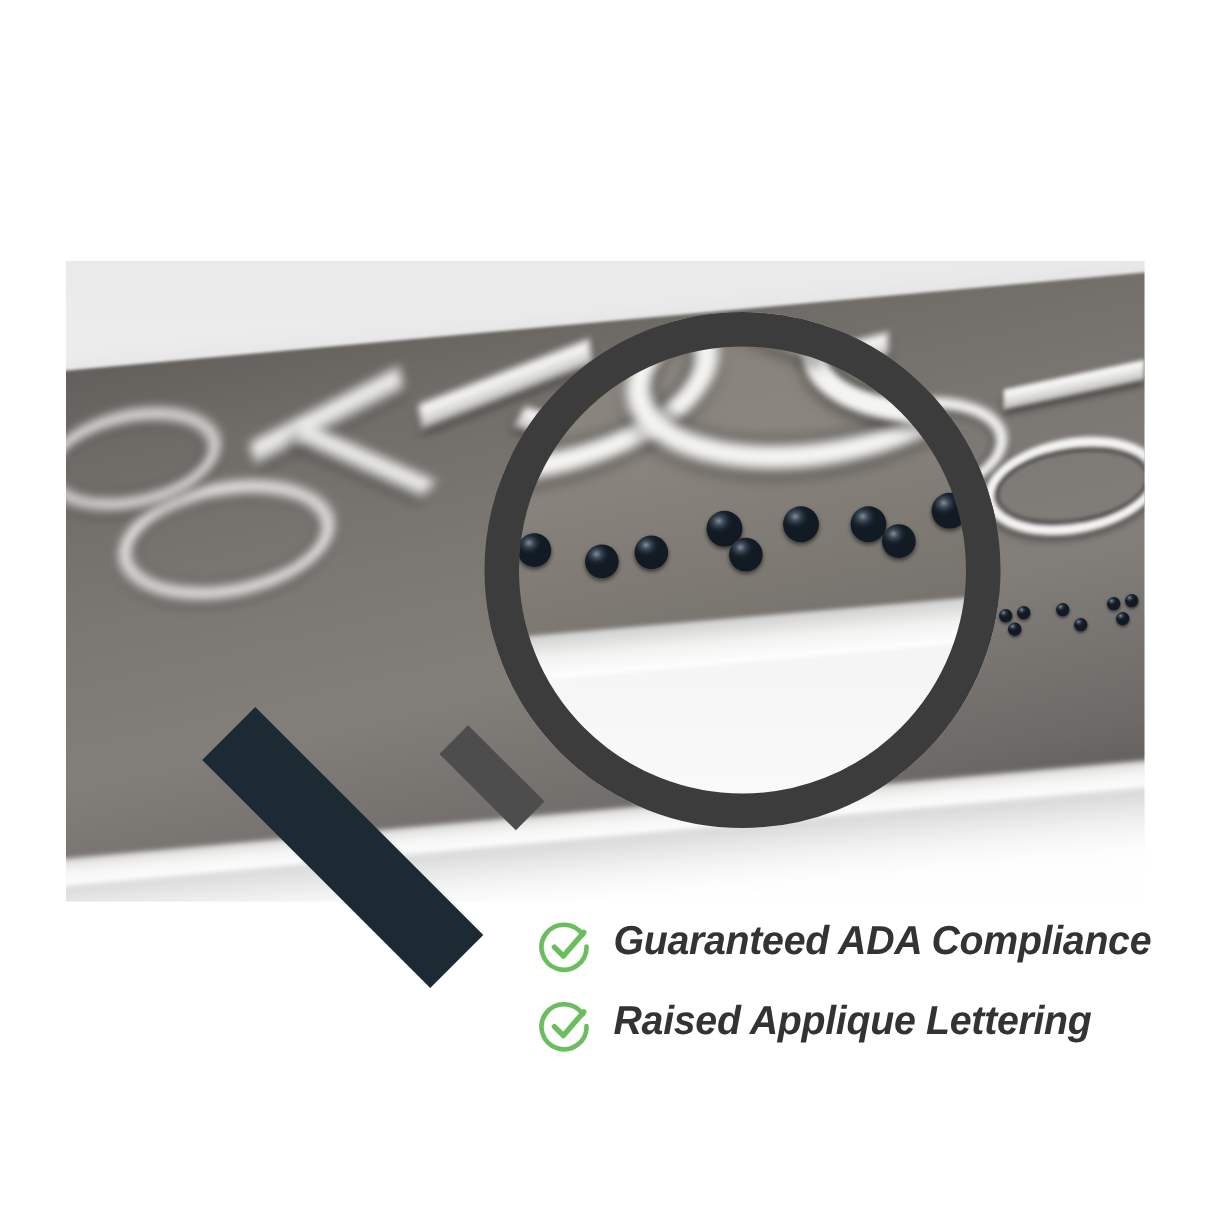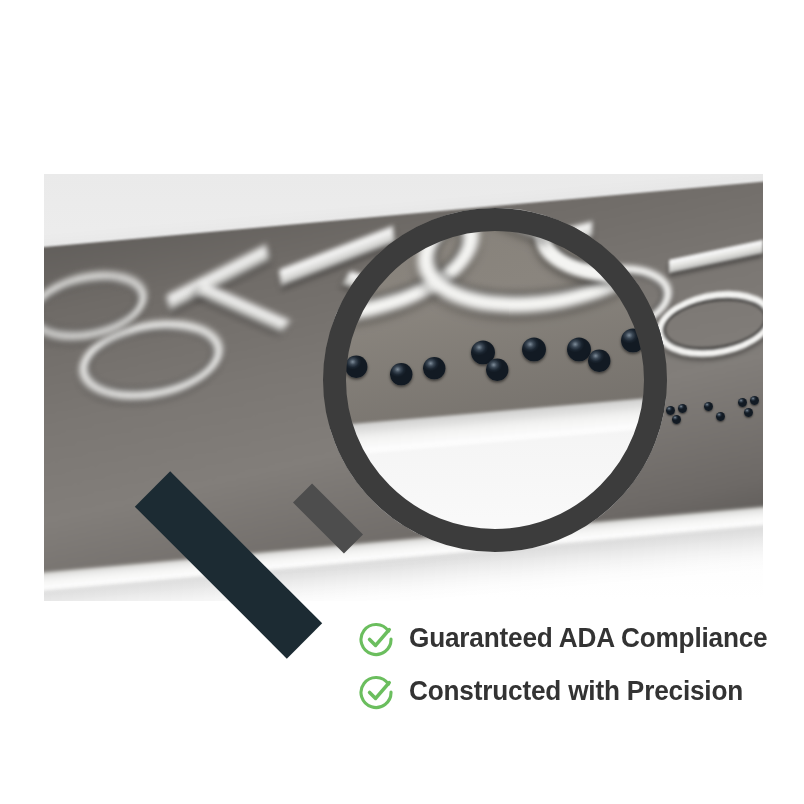--- a/index.html
+++ b/index.html
@@ -220,22 +220,22 @@
 
   
   .features {
     position: absolute;
     left: 358px;
     top: 612px;
     width: 410px;
   }
   .feature-row {
     display: flex;
-    align-items: center;
     height: 53px;
+    font-style: italic;
   }
   .check-icon {
     width: 38px;
     height: 38px;
     flex: 0 0 38px;
     margin-right: 13px;
   }
   .feature-label {
     font-family: "Liberation Sans Narrow", "Liberation Sans", sans-serif;
     font-size: 27px;
@@ -320,26 +320,26 @@
     <div class="feature-row">
       <span class="check-icon">
         <svg viewBox="0 0 38 38" width="38" height="38">
           <path d="M30.5 11.2 A15 15 0 1 0 33 19" fill="none" stroke="#6bbe5e" stroke-width="3.1" stroke-linecap="round"></path>
           <path d="M11.6 19.4 L17.6 25.4 L31.2 9.6" fill="none" stroke="#6bbe5e" stroke-width="3.6" stroke-linecap="round" stroke-linejoin="round"></path>
         </svg>
       </span>
       <span class="feature-label">Guaranteed ADA Compliance</span>
     </div>
 
-
     <div class="feature-row">
       <span class="check-icon">
         <svg viewBox="0 0 38 38" width="38" height="38">
           <path d="M30.5 11.2 A15 15 0 1 0 33 19" fill="none" stroke="#6bbe5e" stroke-width="3.1" stroke-linecap="round"></path>
           <path d="M11.6 19.4 L17.6 25.4 L31.2 9.6" fill="none" stroke="#6bbe5e" stroke-width="3.6" stroke-linecap="round" stroke-linejoin="round"></path>
         </svg>
       </span>
-      <span class="feature-label">Constructed with Precision</span>
+      <span class="feature-label">Raised Applique Lettering</span>
     </div>
 
+
   </div>
 
 </div>
 
 </body></html>

